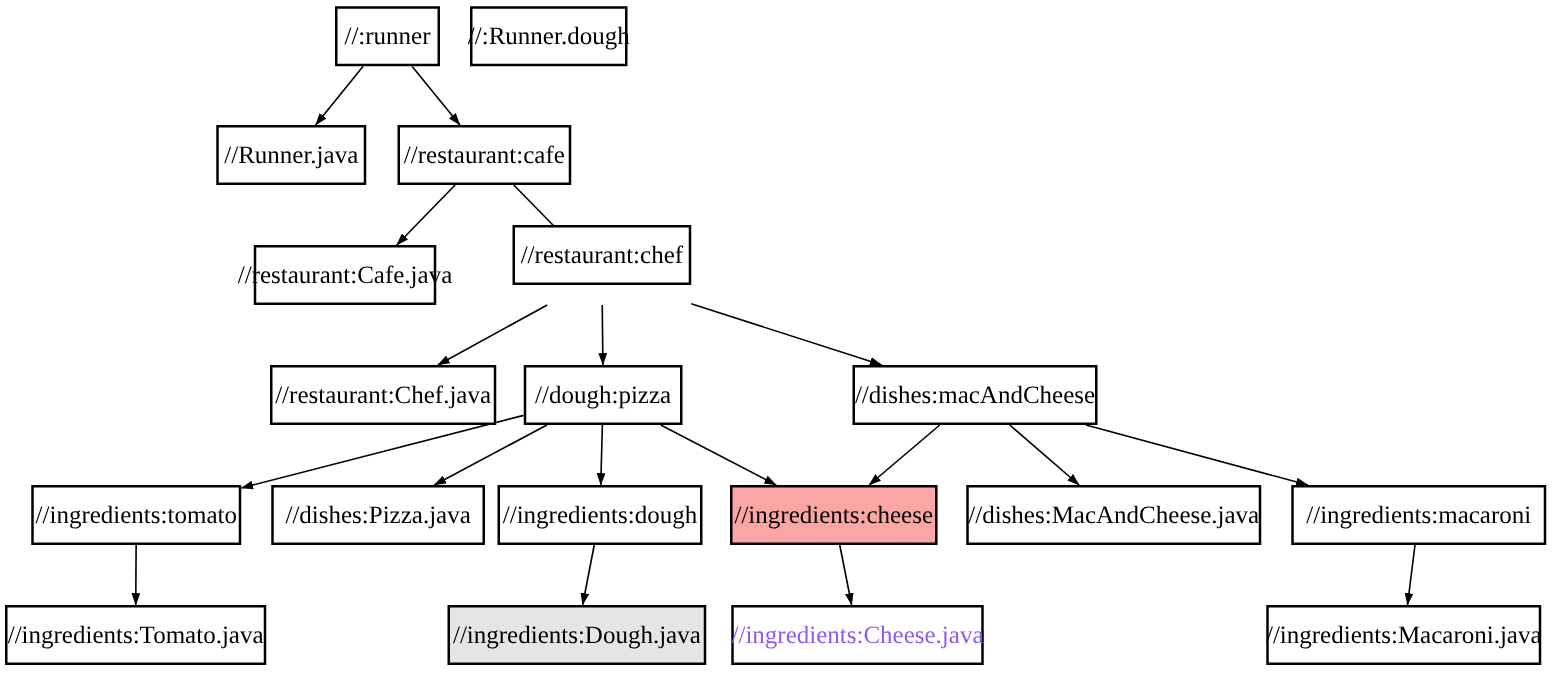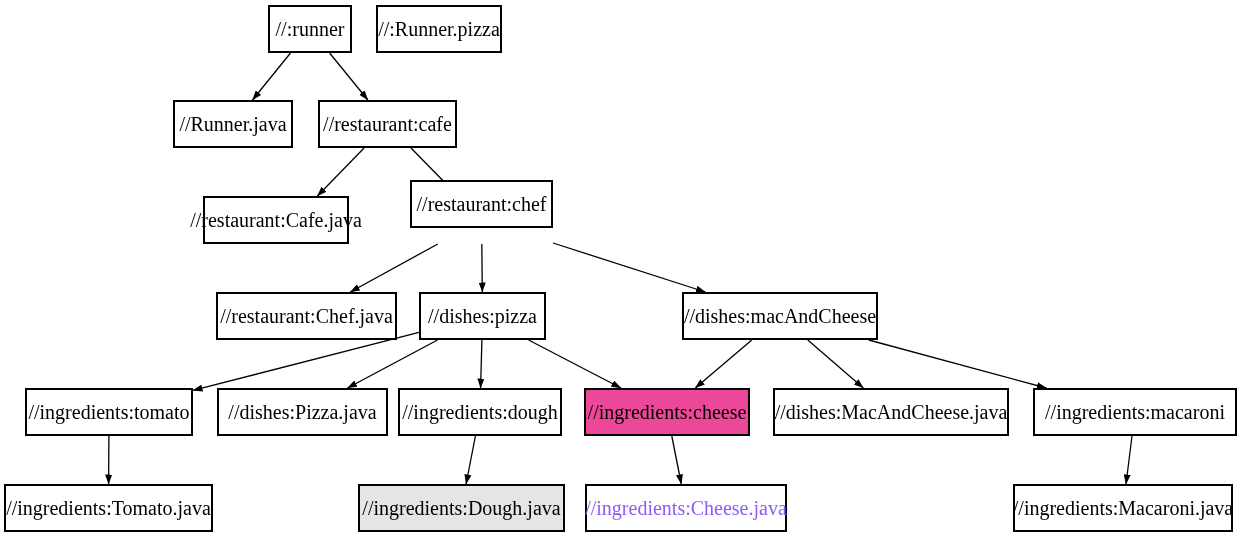--- a/index.html
+++ b/index.html
@@ -63,32 +63,32 @@
         <line x1="807.8" y1="340.0" x2="863.3" y2="388.0" stroke="#000000" stroke-width="1.3" marker-end="url(#arrowhead)"></line>
         <line x1="868.8" y1="340.0" x2="1046.3" y2="388.0" stroke="#000000" stroke-width="1.3" marker-end="url(#arrowhead)"></line>
         <line x1="108.9" y1="436.0" x2="108.6" y2="484.0" stroke="#000000" stroke-width="1.3" marker-end="url(#arrowhead)"></line>
         <line x1="475.4" y1="436.0" x2="466.1" y2="484.0" stroke="#000000" stroke-width="1.3" marker-end="url(#arrowhead)"></line>
         <line x1="671.8" y1="436.0" x2="681.3" y2="484.0" stroke="#000000" stroke-width="1.3" marker-end="url(#arrowhead)"></line>
         <line x1="1132.0" y1="436.0" x2="1126.0" y2="484.0" stroke="#000000" stroke-width="1.3" marker-end="url(#arrowhead)"></line>
       </g>
   </svg>
   <div id="node-layer">
       <div class="node" style="left: 268px; top: 5px; width: 84px; height: 48px; border-color: rgb(0, 0, 0); background: rgb(255, 255, 255); color: rgb(0, 0, 0);">//:runner</div>
-      <div class="node" style="left: 376px; top: 5px; width: 126px; height: 48px; border-color: rgb(0, 0, 0); background: rgb(255, 255, 255); color: rgb(0, 0, 0);">//:Runner.pizza</div>
+      <div class="node" style="left: 376px; top: 5px; width: 126px; height: 48px; border-color: rgb(0, 0, 0); background: rgb(255, 255, 255); color: rgb(0, 0, 0);">//:Runner.dough</div>
       <div class="node" style="left: 173px; top: 100px; width: 120px; height: 48px; border-color: rgb(0, 0, 0); background: rgb(255, 255, 255); color: rgb(0, 0, 0);">//Runner.java</div>
       <div class="node" style="left: 318px; top: 100px; width: 139px; height: 48px; border-color: rgb(0, 0, 0); background: rgb(255, 255, 255); color: rgb(0, 0, 0);">//restaurant:cafe</div>
       <div class="node" style="left: 203px; top: 196px; width: 146px; height: 48px; border-color: rgb(0, 0, 0); background: rgb(255, 255, 255); color: rgb(0, 0, 0);">//restaurant:Cafe.java</div>
       <div class="node" style="left: 410px; top: 180px; width: 143px; height: 48px; border-color: rgb(0, 0, 0); background: rgb(255, 255, 255); color: rgb(0, 0, 0);">//restaurant:chef</div>
       <div class="node" style="left: 216px; top: 292px; width: 181px; height: 48px; border-color: rgb(0, 0, 0); background: rgb(255, 255, 255); color: rgb(0, 0, 0);">//restaurant:Chef.java</div>
-      <div class="node" style="left: 419px; top: 292px; width: 127px; height: 48px; border-color: rgb(0, 0, 0); background: rgb(255, 255, 255); color: rgb(0, 0, 0);">//dishes:pizza</div>
+      <div class="node" style="left: 419px; top: 292px; width: 127px; height: 48px; border-color: rgb(0, 0, 0); background: rgb(255, 255, 255); color: rgb(0, 0, 0);">//dough:pizza</div>
       <div class="node" style="left: 682px; top: 292px; width: 196px; height: 48px; border-color: rgb(0, 0, 0); background: rgb(255, 255, 255); color: rgb(0, 0, 0);">//dishes:macAndCheese</div>
       <div class="node" style="left: 25px; top: 388px; width: 168px; height: 48px; border-color: rgb(0, 0, 0); background: rgb(255, 255, 255); color: rgb(0, 0, 0);">//ingredients:tomato</div>
       <div class="node" style="left: 217px; top: 388px; width: 171px; height: 48px; border-color: rgb(0, 0, 0); background: rgb(255, 255, 255); color: rgb(0, 0, 0);">//dishes:Pizza.java</div>
       <div class="node" style="left: 398px; top: 388px; width: 164px; height: 48px; border-color: rgb(0, 0, 0); background: rgb(255, 255, 255); color: rgb(0, 0, 0);">//ingredients:dough</div>
-      <div class="node" style="left: 584px; top: 388px; width: 166px; height: 48px; border-color: rgb(0, 0, 0); background: #ec4899; color: rgb(0, 0, 0);">//ingredients:cheese</div>
+      <div class="node" style="left: 584px; top: 388px; width: 166px; height: 48px; border-color: rgb(0, 0, 0); background: #fca5a5; color: rgb(0, 0, 0);">//ingredients:cheese</div>
       <div class="node" style="left: 773px; top: 388px; width: 236px; height: 48px; border-color: rgb(0, 0, 0); background: rgb(255, 255, 255); color: rgb(0, 0, 0);">//dishes:MacAndCheese.java</div>
       <div class="node" style="left: 1033px; top: 388px; width: 204px; height: 48px; border-color: rgb(0, 0, 0); background: rgb(255, 255, 255); color: rgb(0, 0, 0);">//ingredients:macaroni</div>
       <div class="node" style="left: 4px; top: 484px; width: 209px; height: 48px; border-color: rgb(0, 0, 0); background: rgb(255, 255, 255); color: rgb(0, 0, 0);">//ingredients:Tomato.java</div>
       <div class="node" style="left: 358px; top: 484px; width: 207px; height: 48px; border-color: rgb(0, 0, 0); background: #e5e5e5; color: rgb(0, 0, 0);">//ingredients:Dough.java</div>
       <div class="node" style="left: 585px; top: 484px; width: 202px; height: 48px; border-color: rgb(0, 0, 0); background: rgb(255, 255, 255); color: #8b5cf6;">//ingredients:Cheese.java</div>
       <div class="node" style="left: 1013px; top: 484px; width: 220px; height: 48px; border-color: rgb(0, 0, 0); background: rgb(255, 255, 255); color: rgb(0, 0, 0);">//ingredients:Macaroni.java</div>
     </div>
 </div>
 
 </body></html>

